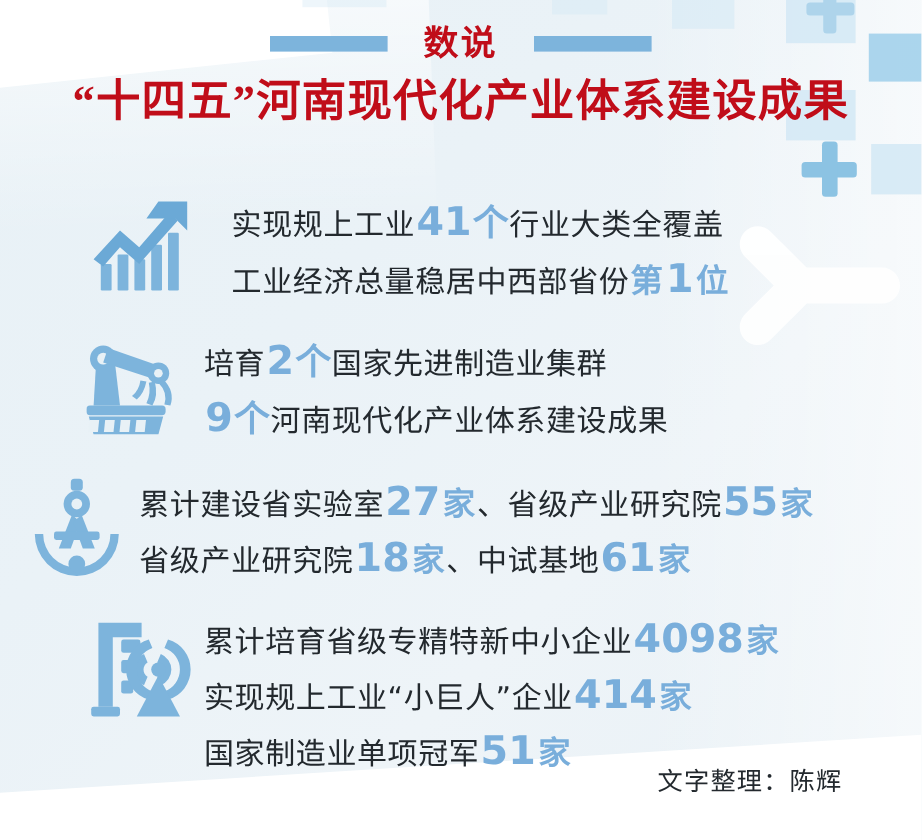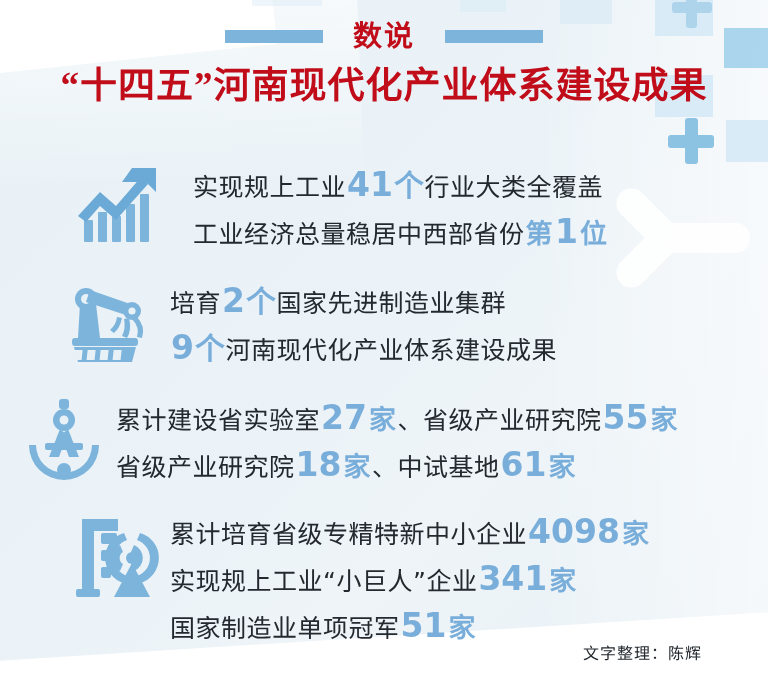--- a/index.html
+++ b/index.html
@@ -163,21 +163,21 @@
   .row-2 { margin-top: 20px; justify-content: space-between; }
   .row-3 { margin-top: 22px; padding-left: 12px; }
   .row-4 { margin-top: 18px; }
 
   
   .footer {
     position: absolute;
     right: 66px;
     bottom: 36px;
     font-family: "DejaVu Sans", "Liberation Sans", sans-serif;
-    font-size: 16px;
+    font-size: 21px;
     color: #23292e;
     letter-spacing: 1px;
   }
 </style>
 </head>
 <body>
 
 <div id="poster">
 
   <div class="bg-layer">
@@ -326,21 +326,21 @@
             <circle cx="60" cy="47" r="6"></circle>
             <path d="M60 52 L78 86 L42 86 Z"></path>
           </g>
         </svg>
       </div>
       <div class="row-lines">
         <div class="line">
           <span>累计培育省级专精特新中小企业</span><span class="num">4098</span><span class="unit">家</span>
         </div>
         <div class="line">
-          <span>实现规上工业“小巨人”企业</span><span class="num">341</span><span class="unit">家</span>
+          <span>实现规上工业“小巨人”企业</span><span class="num">414</span><span class="unit">家</span>
         </div>
         <div class="line">
           <span>国家制造业单项冠军</span><span class="num">51</span><span class="unit">家</span>
         </div>
       </div>
     </div>
 
   </div>
 
   <div class="footer">文字整理：陈辉</div>

